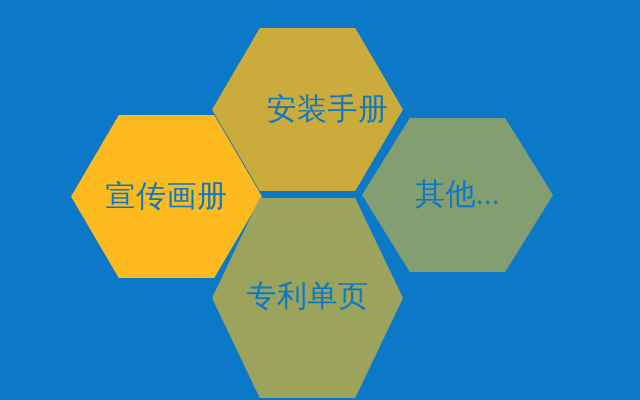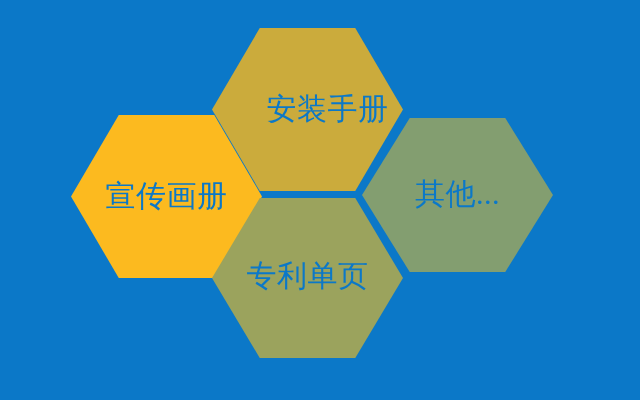--- a/index.html
+++ b/index.html
@@ -69,21 +69,21 @@
   }
   .hex-manual .hex-label {
     transform: translateY(-1px);
     margin-left: 40px;
   }
 
   .hex-patent {
     left: 212px;
     top: 198px;
     width: 191px;
-    height: 160px;
+    height: 200px;
     background: #9ba35d;
   }
   .hex-patent .hex-label {
     transform: translateY(-2px);
   }
 
   .hex-other {
     left: 362px;
     top: 118px;
     width: 191px;

